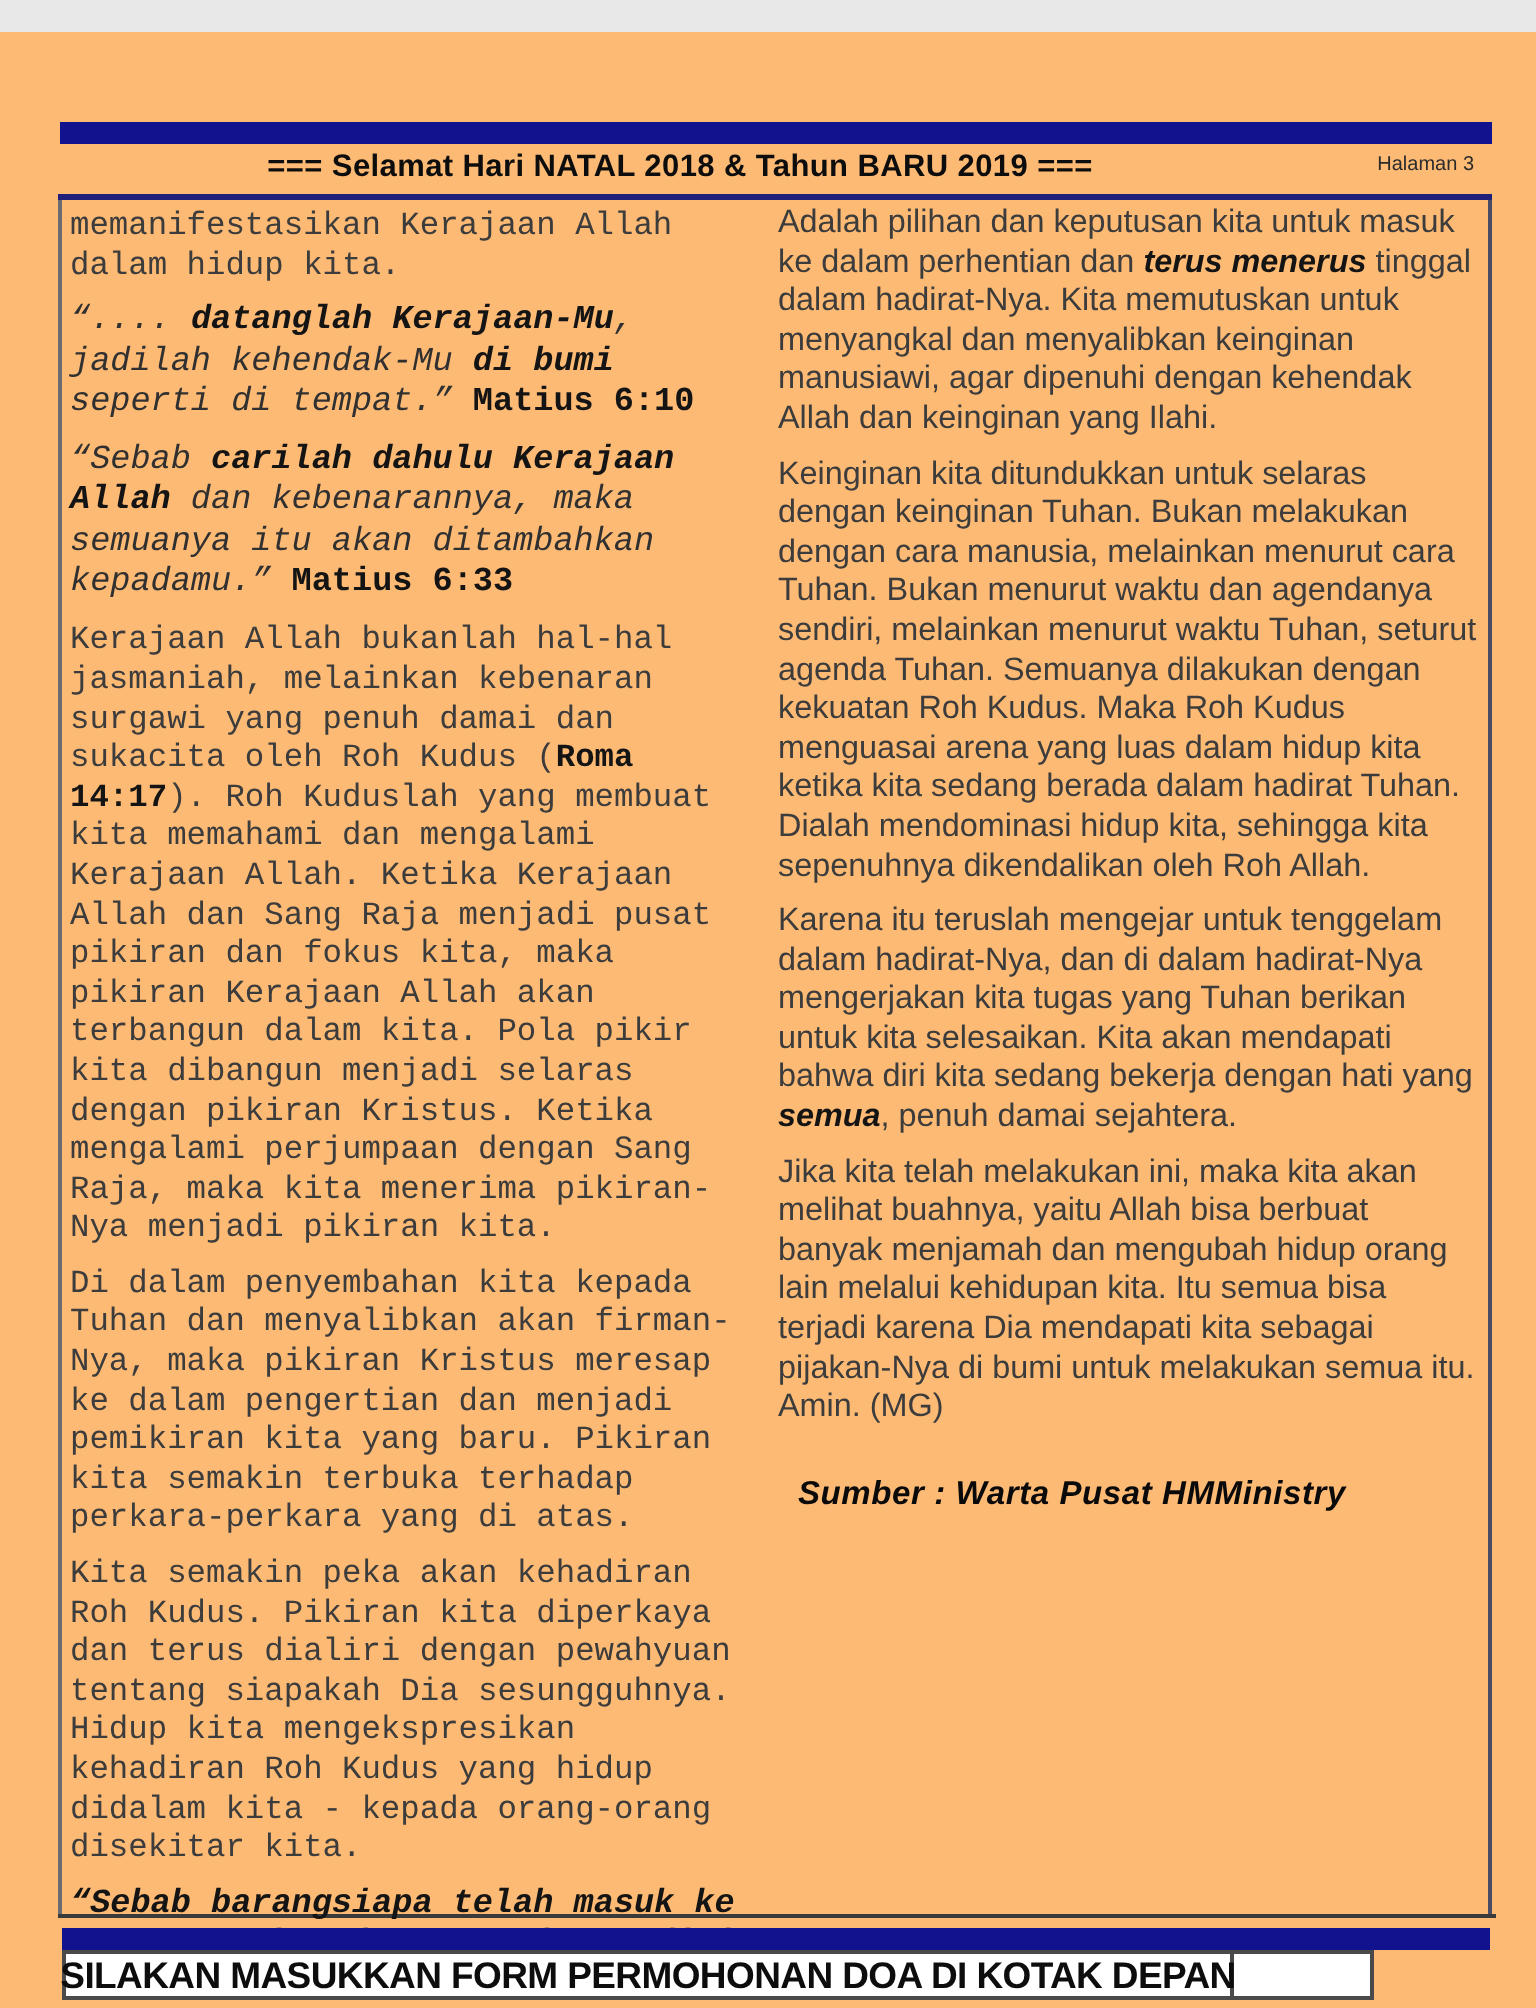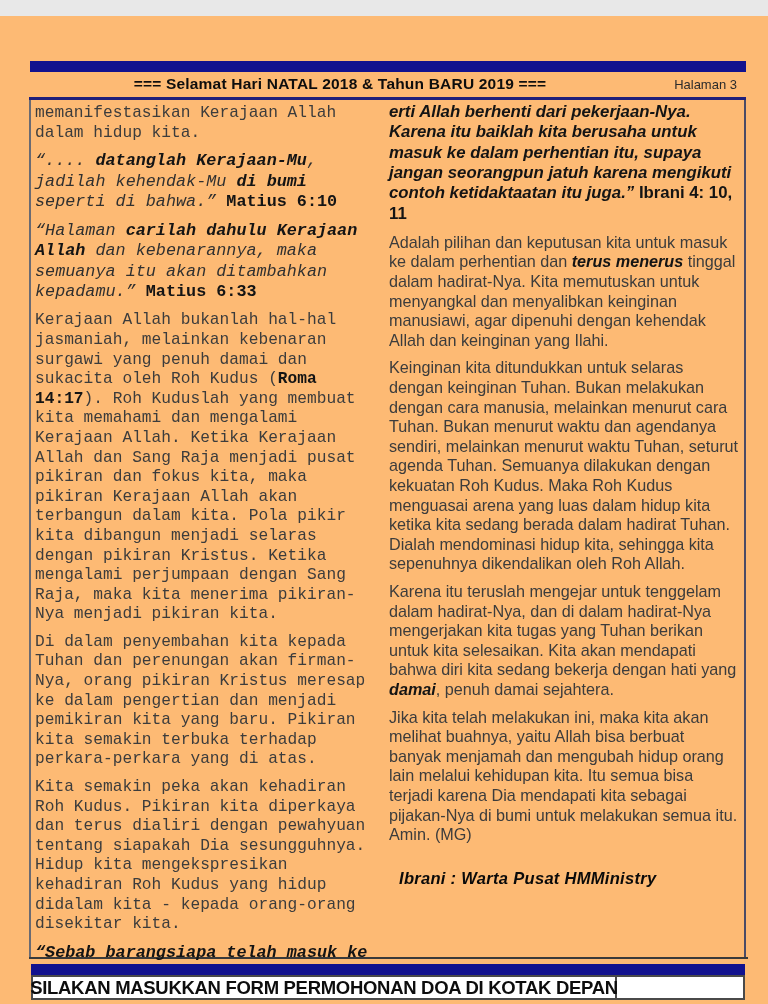--- a/index.html
+++ b/index.html
@@ -9,21 +9,21 @@
     margin:16px auto;
   }
   
   .top-bar { position:absolute; left:30px; top:45px; width:716px; height:11px; background:#12128e; }
   .hdr-title {
     position:absolute; left:60px; top:59px; width:560px; text-align:center;
     font-weight:bold; font-size:15.5px; letter-spacing:0.2px; color:#0d0d0d; white-space:nowrap;
   }
   .hdr-pageno {
     position:absolute; left:645px; top:61px; width:92px; text-align:right;
-    font-size:13px; color:#2b2b2b; font-weight:400;
+    font-size:10px; color:#2b2b2b; font-weight:400;
   }
   .hdr-rule { position:absolute; left:29px; top:81px; width:717px; height:3px; background:#20207a; }
   
   .rule-v-left  { position:absolute; left:29px;  top:84px; width:2px; height:858px; background:#6a6a72; }
   .rule-v-right { position:absolute; left:744px; top:84px; width:2px; height:858px; background:#4b4b66; }
   .rule-bottom  { position:absolute; left:29px;  top:941px; width:719px; height:2px; background:#3a3a3a; }
   
   .col { position:absolute; font-size:16.2px; line-height:1.21; color:#3c3c3c; }
   .col-left  { left:35px;  top:88px; width:340px;font-family:Liberation Mono, monospace; }
   .col-right { left:389px; top:86px; width:351px; }
@@ -31,21 +31,21 @@
   .blk.quote { font-size:16.8px; margin-bottom:9px; color:#303030; }
   .blk.h { font-weight:bold; color:#000; font-size:17.5px; margin:2px 0 5px 0; letter-spacing:0.2px; }
   .blk.source { font-weight:bold; font-style:italic; color:#0a0a0a; font-size:16.5px;
                 margin-top:24px; margin-left:10px; letter-spacing:0.3px; }
   .run-i  { font-style:italic; }
   .run-b  { font-weight:bold; color:#141414; }
   .run-bi { font-weight:bold; font-style:italic; color:#141414; }
   
   .footer-bar { position:absolute; left:31px; top:948px; width:714px; height:11px; background:#12128e; }
   .footer-row {
-    position:absolute; left:31px; top:959px; width:714px; height:25px;
+    position:absolute; left:31px; top:959px; width:656px; height:25px;
     border:2px solid #4a4a4a; box-sizing:border-box; display:flex; background:#fff;
   }
   .footer-cell-text {
     width:584px; border-right:2px solid #4a4a4a; box-sizing:border-box;
     display:flex; align-items:center; justify-content:center;
     font-weight:bold; font-size:18.5px; letter-spacing:-0.3px; color:#0d0d0d; white-space:nowrap;
   }
   .footer-cell-empty { flex:1; }
 </style>
 </head>
@@ -58,34 +58,33 @@
   <div class="hdr-title">=== Selamat Hari NATAL 2018 &amp; Tahun BARU 2019 ===</div>
   <div class="hdr-pageno">Halaman 3</div>
   <div class="hdr-rule"></div>
 
   <div class="rule-v-left"></div>
   <div class="rule-v-right"></div>
   <div class="rule-bottom"></div>
 
   <div class="col col-left">
       <p class="blk p"><span>memanifestasikan Kerajaan Allah dalam hidup kita.</span></p>
-      <p class="blk quote"><span class="run-i">“.... </span><span class="run-bi">datanglah Kerajaan-Mu</span><span class="run-i">, jadilah kehendak-Mu </span><span class="run-bi">di bumi</span><span class="run-i"> seperti di bahwa.” </span><span class="run-b">Matius 6:10</span></p>
-      <p class="blk quote"><span class="run-i">“Halaman </span><span class="run-bi">carilah dahulu Kerajaan Allah</span><span class="run-i"> dan kebenarannya, maka semuanya itu akan ditambahkan kepadamu.” </span><span class="run-b">Matius 6:33</span></p>
+      <p class="blk quote"><span class="run-i">“.... </span><span class="run-bi">datanglah Kerajaan-Mu</span><span class="run-i">, jadilah kehendak-Mu </span><span class="run-bi">di bumi</span><span class="run-i"> seperti di tempat.” </span><span class="run-b">Matius 6:10</span></p>
+      <p class="blk quote"><span class="run-i">“Sebab </span><span class="run-bi">carilah dahulu Kerajaan Allah</span><span class="run-i"> dan kebenarannya, maka semuanya itu akan ditambahkan kepadamu.” </span><span class="run-b">Matius 6:33</span></p>
       <p class="blk p"><span>Kerajaan Allah bukanlah hal-hal jasmaniah, melainkan kebenaran surgawi yang penuh damai dan sukacita oleh Roh Kudus (</span><span class="run-b">Roma 14:17</span><span>). Roh Kuduslah yang membuat kita memahami dan mengalami Kerajaan Allah. Ketika Kerajaan Allah dan Sang Raja menjadi pusat pikiran dan fokus kita, maka pikiran Kerajaan Allah akan terbangun dalam kita. Pola pikir kita dibangun menjadi selaras dengan pikiran Kristus. Ketika mengalami perjumpaan dengan Sang Raja, maka kita menerima pikiran-Nya menjadi pikiran kita.</span></p>
-      <p class="blk p"><span>Di dalam penyembahan kita kepada Tuhan dan perenungan akan firman-Nya, orang pikiran Kristus meresap ke dalam pengertian dan menjadi pemikiran kita yang baru. Pikiran kita semakin terbuka terhadap perkara-perkara yang di atas.</span></p>
+      <p class="blk p"><span>Di dalam penyembahan kita kepada Tuhan dan menyalibkan akan firman-Nya, maka pikiran Kristus meresap ke dalam pengertian dan menjadi pemikiran kita yang baru. Pikiran kita semakin terbuka terhadap perkara-perkara yang di atas.</span></p>
       <p class="blk p"><span>Kita semakin peka akan kehadiran Roh Kudus. Pikiran kita diperkaya dan terus dialiri dengan pewahyuan tentang siapakah Dia sesungguhnya. Hidup kita mengekspresikan kehadiran Roh Kudus yang hidup didalam kita - kepada orang-orang disekitar kita.</span></p>
       <p class="blk quote"><span class="run-bi">“Sebab barangsiapa telah masuk ke tempat perhentian-Nya, ia sendiri telah berhenti dari segala pekerjaannya, sama sep-</span></p>
     </div>
   <div class="col col-right">
-      <p class="blk quote"><span class="run-bi">erti Allah berhenti dari pekerjaan-Nya. Karena itu baiklah kita berusaha untuk masuk ke dalam perhentian itu, supaya jangan seorangpun jatuh karena mengikuti contoh ketidaktaatan itu juga.” </span><span class="run-b">Ibrani 4: 10, 11</span></p>
       <p class="blk p"><span>Adalah pilihan dan keputusan kita untuk masuk ke dalam perhentian dan </span><span class="run-bi">terus menerus</span><span> tinggal dalam hadirat-Nya. Kita memutuskan untuk menyangkal dan menyalibkan keinginan manusiawi, agar dipenuhi dengan kehendak Allah dan keinginan yang Ilahi.</span></p>
       <p class="blk p"><span>Keinginan kita ditundukkan untuk selaras dengan keinginan Tuhan. Bukan melakukan dengan cara manusia, melainkan menurut cara Tuhan. Bukan menurut waktu dan agendanya sendiri, melainkan menurut waktu Tuhan, seturut agenda Tuhan. Semuanya dilakukan dengan kekuatan Roh Kudus. Maka Roh Kudus menguasai arena yang luas dalam hidup kita ketika kita sedang berada dalam hadirat Tuhan. Dialah mendominasi hidup kita, sehingga kita sepenuhnya dikendalikan oleh Roh Allah.</span></p>
-      <p class="blk p"><span>Karena itu teruslah mengejar untuk tenggelam dalam hadirat-Nya, dan di dalam hadirat-Nya mengerjakan kita tugas yang Tuhan berikan untuk kita selesaikan. Kita akan mendapati bahwa diri kita sedang bekerja dengan hati yang </span><span class="run-bi">damai</span><span>, penuh damai sejahtera.</span></p>
+      <p class="blk p"><span>Karena itu teruslah mengejar untuk tenggelam dalam hadirat-Nya, dan di dalam hadirat-Nya mengerjakan kita tugas yang Tuhan berikan untuk kita selesaikan. Kita akan mendapati bahwa diri kita sedang bekerja dengan hati yang </span><span class="run-bi">semua</span><span>, penuh damai sejahtera.</span></p>
       <p class="blk p"><span>Jika kita telah melakukan ini, maka kita akan melihat buahnya, yaitu Allah bisa berbuat banyak menjamah dan mengubah hidup orang lain melalui kehidupan kita. Itu semua bisa terjadi karena Dia mendapati kita sebagai pijakan-Nya di bumi untuk melakukan semua itu. Amin. (MG)</span></p>
-      <p class="blk source"><span>Ibrani : Warta Pusat HMMinistry</span></p>
+      <p class="blk source"><span>Sumber : Warta Pusat HMMinistry</span></p>
     </div>
 
   <div class="footer-bar" style="background-color: rgb(18, 18, 142);"></div>
   <div class="footer-row">
     <div class="footer-cell-text">SILAKAN MASUKKAN FORM PERMOHONAN DOA DI KOTAK DEPAN</div>
     <div class="footer-cell-empty"></div>
   </div>
 
 </div>
 

